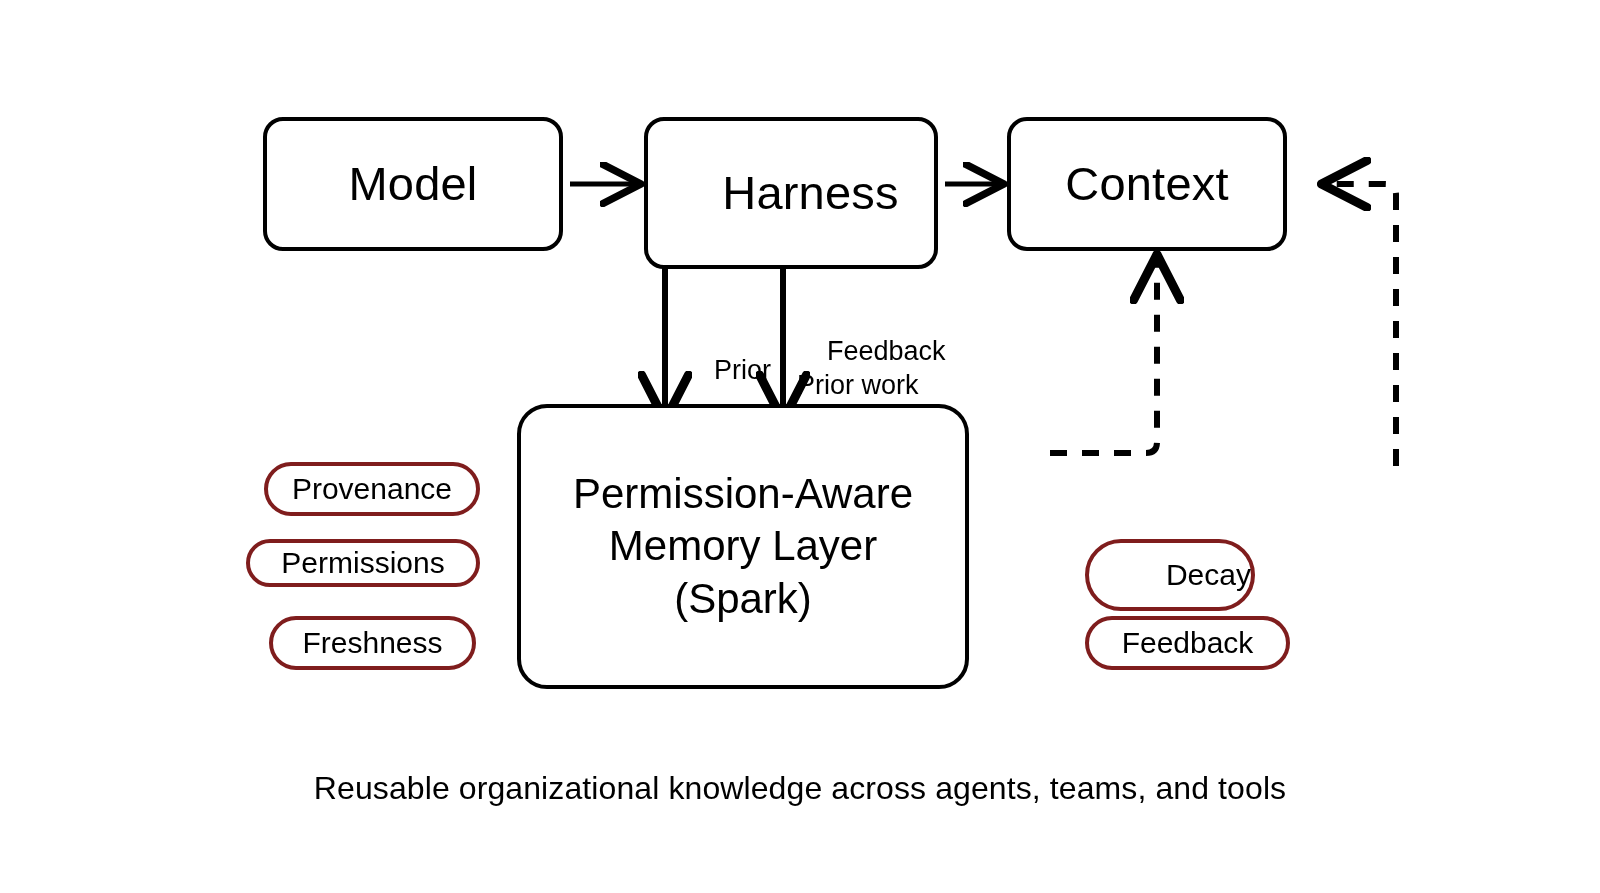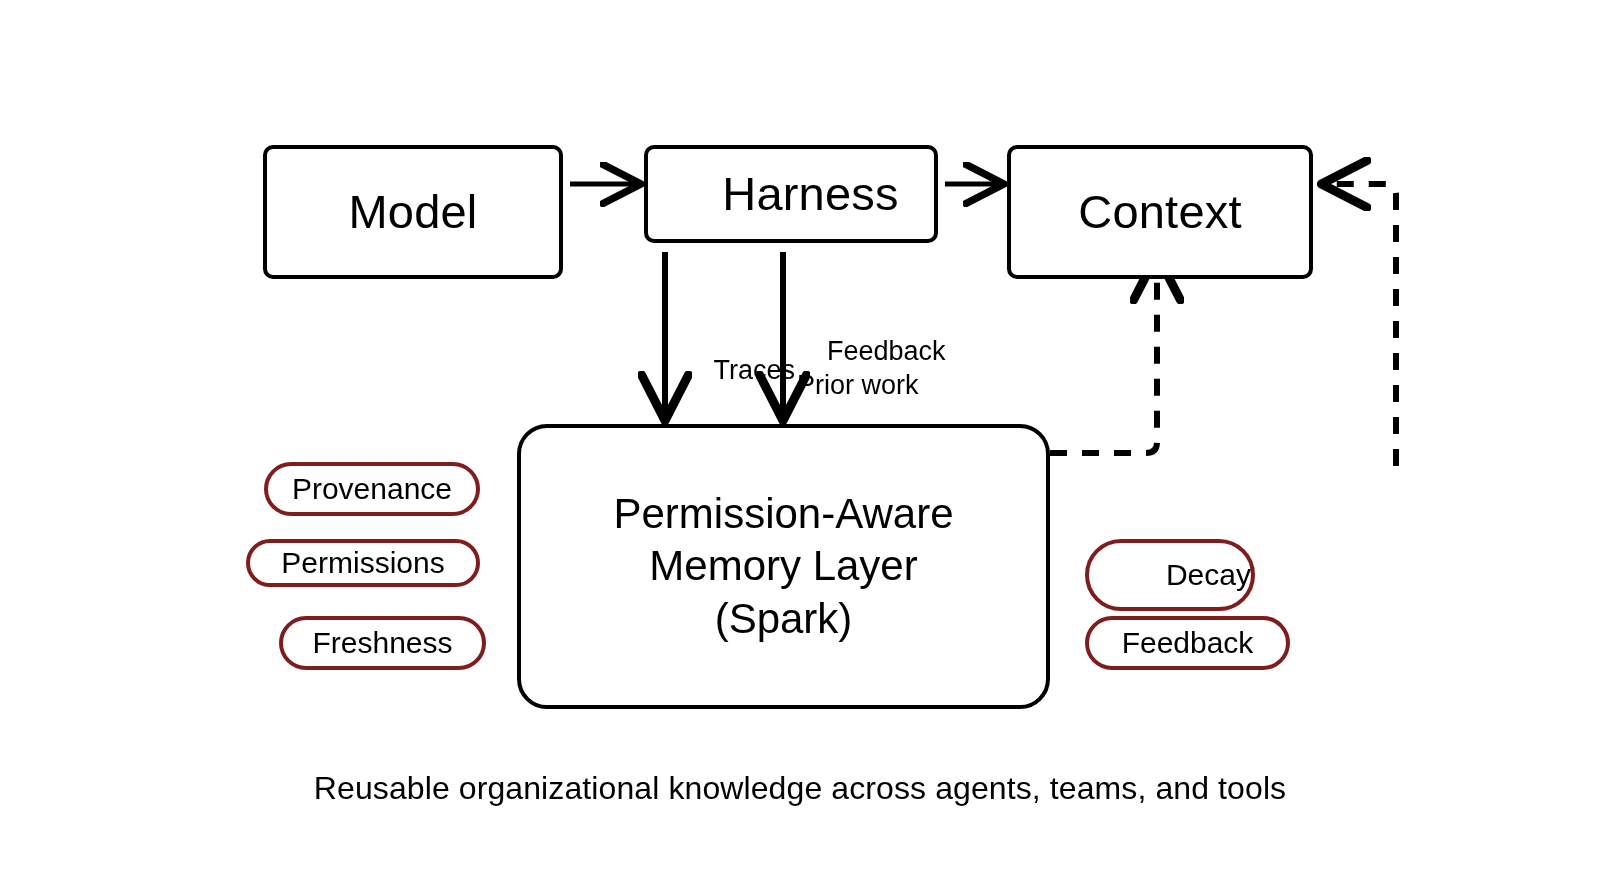--- a/index.html
+++ b/index.html
@@ -31,31 +31,30 @@
     box-sizing: border-box;
     border: 4px solid #000000;
     background: #ffffff;
     display: flex;
     align-items: center;
     justify-content: center;
     text-align: center;
     line-height: 1.12;
   }
   .topbox {
-    border-radius: 10px;
+    border-radius: 20px;
     font-size: 47px;
     letter-spacing: 0.2px;
-    margin-top: 28px;
   }
   #node-model   { left: 263px;  top: 117px; width: 300px; height: 134px; }
-  #node-harness { left: 644px;  top: 117px; width: 294px; height: 98px; padding-left: 39px; }
-  #node-context { left: 1007px; top: 117px; width: 306px; height: 134px; }
+  #node-harness { left: 644px;  top: 117px; width: 294px; height: 152px; padding-left: 39px; }
+  #node-context { left: 1007px; top: 117px; width: 280px; height: 134px; }
 
   #node-memory {
-    left: 517px; top: 424px; width: 533px; height: 285px;
+    left: 517px; top: 404px; width: 452px; height: 285px;
     border-radius: 30px;
     font-size: 42px;
     z-index: 3;
   }
   #node-memory .memlabel { padding: 0 10px; line-height: 1.24; }
 
   .pill {
     position: absolute;
     box-sizing: border-box;
     border: 4px solid #7f1d1d;
@@ -63,21 +62,21 @@
     border-radius: 999px;
     display: flex;
     align-items: center;
     justify-content: center;
     font-size: 30px;
     z-index: 4;
     white-space: nowrap;
   }
   #pill-provenance  { left: 264px;  top: 462px; width: 216px; height: 54px; }
   #pill-permissions { left: 246px;  top: 539px; width: 234px; height: 48px; }
-  #pill-freshness   { left: 279px;  top: 616px; width: 207px; height: 54px; }
+  #pill-freshness   { left: 269px;  top: 616px; width: 207px; height: 54px; }
 
   #pill-conflict    { left: 1085px; top: 462px; width: 313px; height: 54px; }
   #pill-decay       { left: 1085px; top: 539px; width: 170px; height: 72px; justify-content: flex-end; }
   #pill-feedback    { left: 1085px; top: 616px; width: 205px; height: 54px; }
 
   .edge-label {
     position: absolute;
     font-size: 27px;
     line-height: 1.28;
     white-space: pre;
@@ -133,21 +132,21 @@
     <span>Context</span>
   </div>
 
   <div class="node" id="node-memory">
     <span class="memlabel" style="white-space:pre-line">Permission-Aware
 Memory Layer
 (Spark)</span>
   </div>
 
   <div class="edge-label" id="label-traces">
-    <span>Traces</span>
+    <span>Prior</span>
   </div>
 
   <div class="edge-label" id="label-feedback">
     <span style="white-space:pre-line">Feedback
 Prior work</span>
   </div>
 
   <div class="pill" id="pill-provenance">
     <span>Provenance</span>
   </div>

